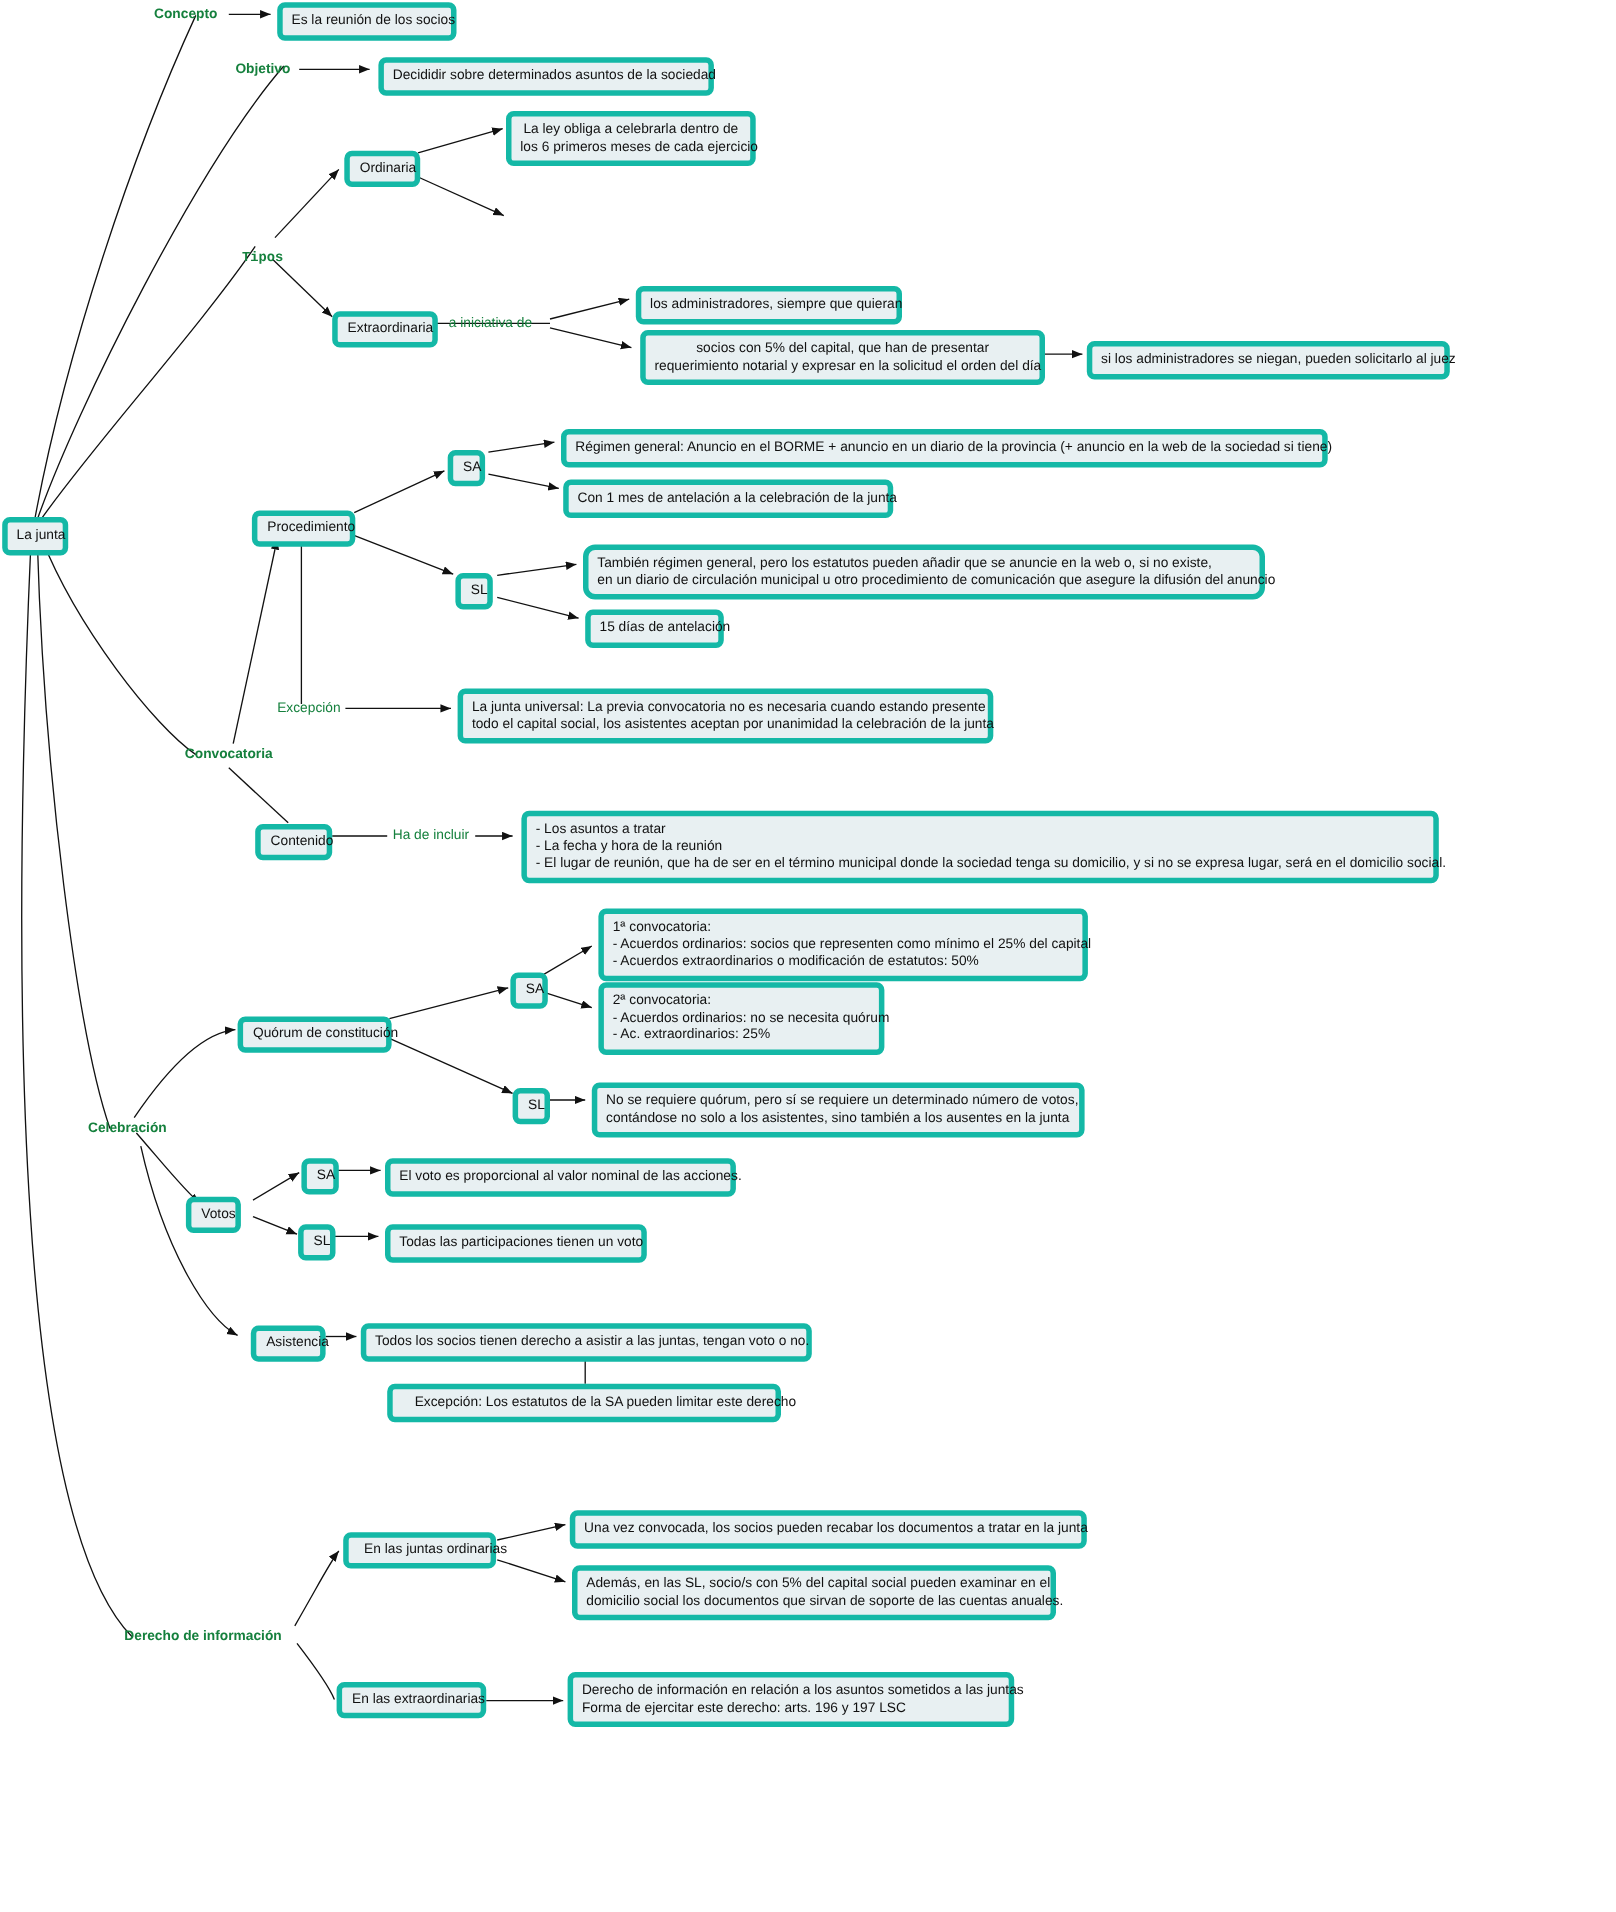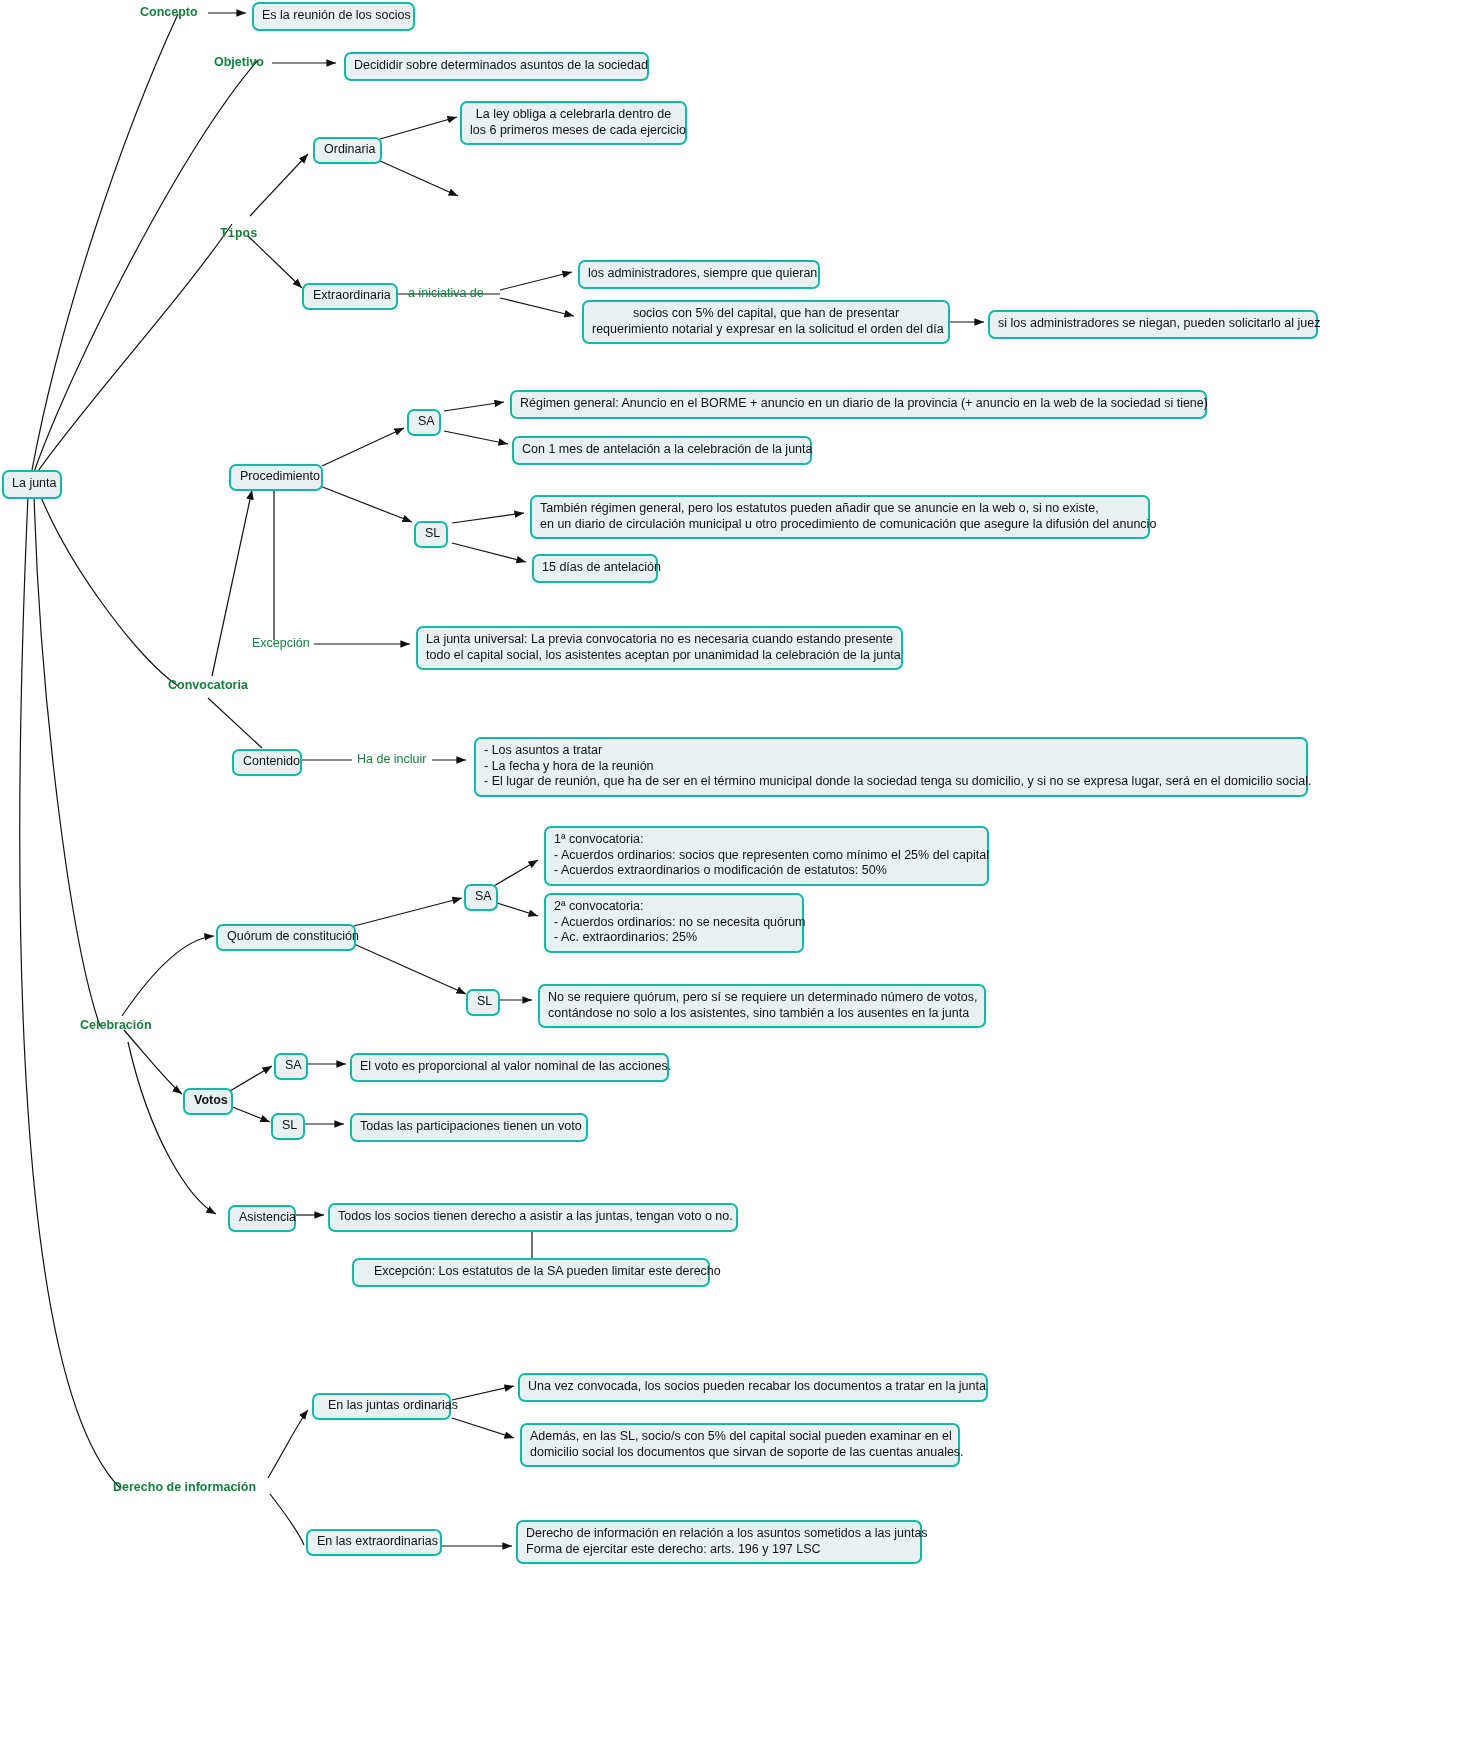--- a/index.html
+++ b/index.html
@@ -24,21 +24,21 @@
     left: 0;
     top: 0;
     width: 1469px;
     height: 1738px;
     pointer-events: none;
   }
   .node {
     position: absolute;
     box-sizing: border-box;
     background: #e8f0f2;
-    border: 2px solid #14b8a6;
+    border: 5px solid #14b8a6;
     border-radius: 7px;
     color: #111111;
     font-size: 12.5px;
     line-height: 15.5px;
     padding: 4px 8px 5px 8px;
     white-space: pre;
     z-index: 3;
     box-shadow: 0 0 0 0 rgba(0,0,0,0);
   }
   .node.center {
@@ -169,21 +169,21 @@
 requerimiento notarial y expresar en la solicitud el orden del día</div>
   <div class="node left" style="left:988px; top:310px; width:330px;">si los administradores se niegan, pueden solicitarlo al juez</div>
 
   <div class="node center small-node" style="left:229px; top:464px; width:94px;">Procedimiento</div>
 
   <div class="node center small-node" style="left:407px; top:409px; width:34px;">SA</div>
   <div class="node left" style="left:510px; top:390px; width:697px;">Régimen general: Anuncio en el BORME + anuncio en un diario de la provincia (+ anuncio en la web de la sociedad si tiene)</div>
   <div class="node left" style="left:512px; top:436px; width:300px;">Con 1 mes de antelación a la celebración de la junta</div>
 
   <div class="node center small-node" style="left:414px; top:521px; width:34px;">SL</div>
-  <div class="node left" style="left:530px; top:495px; width:620px;">También régimen general, pero los estatutos pueden añadir que se anuncie en la web o, si no existe,
+  <div class="node left" style="left:530px; top:495px; width:620px;border-radius:11px;">También régimen general, pero los estatutos pueden añadir que se anuncie en la web o, si no existe,
 en un diario de circulación municipal u otro procedimiento de comunicación que asegure la difusión del anuncio</div>
   <div class="node left" style="left:532px; top:554px; width:126px;">15 días de antelación</div>
 
   <div class="node left" style="left:416px; top:626px; width:487px;">La junta universal: La previa convocatoria no es necesaria cuando estando presente
 todo el capital social, los asistentes aceptan por unanimidad la celebración de la junta</div>
 
   <div class="node center small-node" style="left:232px; top:749px; width:70px;text-align:right;">Contenido</div>
   <div class="node left" style="left:474px; top:737px; width:834px;">- Los asuntos a tratar
 - La fecha y hora de la reunión
 - El lugar de reunión, que ha de ser en el término municipal donde la sociedad tenga su domicilio, y si no se expresa lugar, será en el domicilio social.</div>
@@ -195,21 +195,21 @@
 - Acuerdos ordinarios: socios que representen como mínimo el 25% del capital
 - Acuerdos extraordinarios o modificación de estatutos: 50%</div>
   <div class="node left" style="left:544px; top:893px; width:260px;">2ª convocatoria:
 - Acuerdos ordinarios: no se necesita quórum
 - Ac. extraordinarios: 25%</div>
 
   <div class="node center small-node" style="left:466px; top:989px; width:34px;">SL</div>
   <div class="node left" style="left:538px; top:984px; width:448px;">No se requiere quórum, pero sí se requiere un determinado número de votos,
 contándose no solo a los asistentes, sino también a los ausentes en la junta</div>
 
-  <div class="node center small-node" style="left:183px; top:1088px; width:50px;font-weight:bold;">Votos</div>
+  <div class="node center small-node" style="left:169px; top:1088px; width:50px;">Votos</div>
   <div class="node center small-node" style="left:274px; top:1053px; width:34px;">SA</div>
   <div class="node left" style="left:350px; top:1053px; width:319px;">El voto es proporcional al valor nominal de las acciones.</div>
   <div class="node center small-node" style="left:271px; top:1113px; width:34px;">SL</div>
   <div class="node left" style="left:350px; top:1113px; width:238px;">Todas las participaciones tienen un voto</div>
 
   <div class="node center small-node" style="left:228px; top:1205px; width:68px;">Asistencia</div>
   <div class="node left" style="left:328px; top:1203px; width:410px;">Todos los socios tienen derecho a asistir a las juntas, tengan voto o no.</div>
   <div class="node left" style="left:352px; top:1258px; width:358px;padding-left:20px;">Excepción: Los estatutos de la SA pueden limitar este derecho</div>
 
   <div class="node center small-node" style="left:312px; top:1393px; width:139px;padding-left:14px;">En las juntas ordinarias</div>

